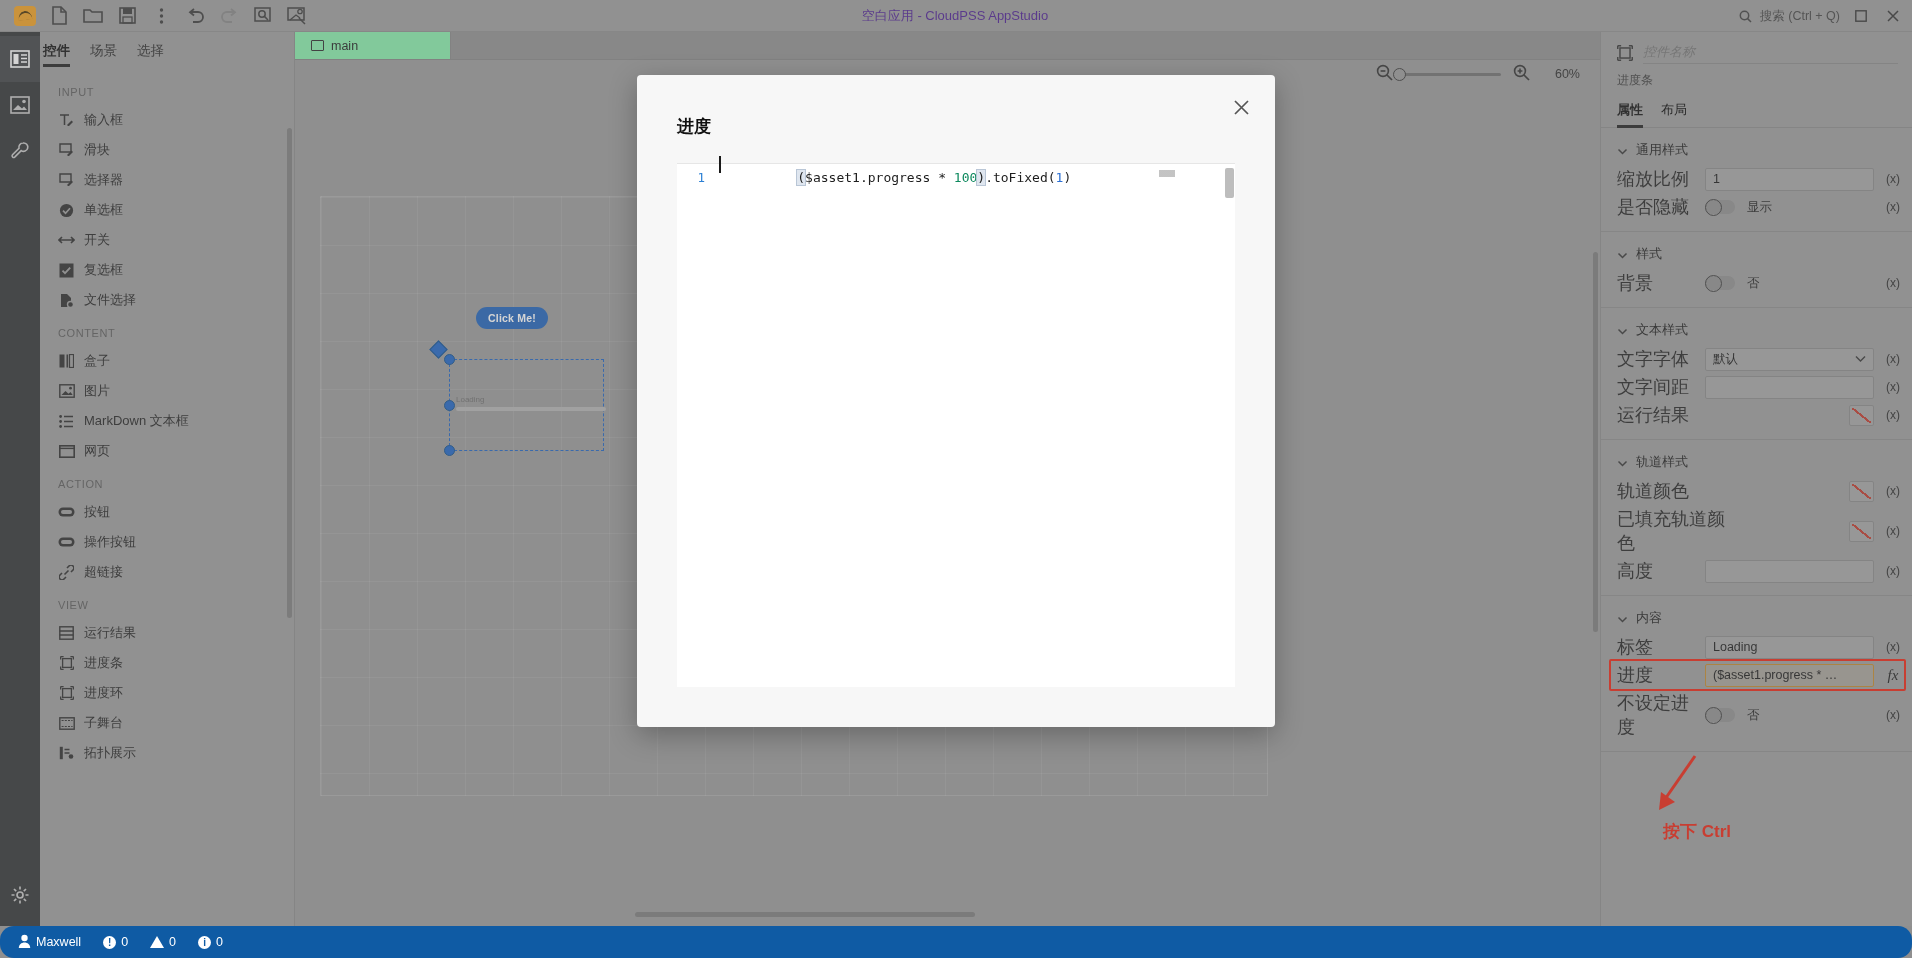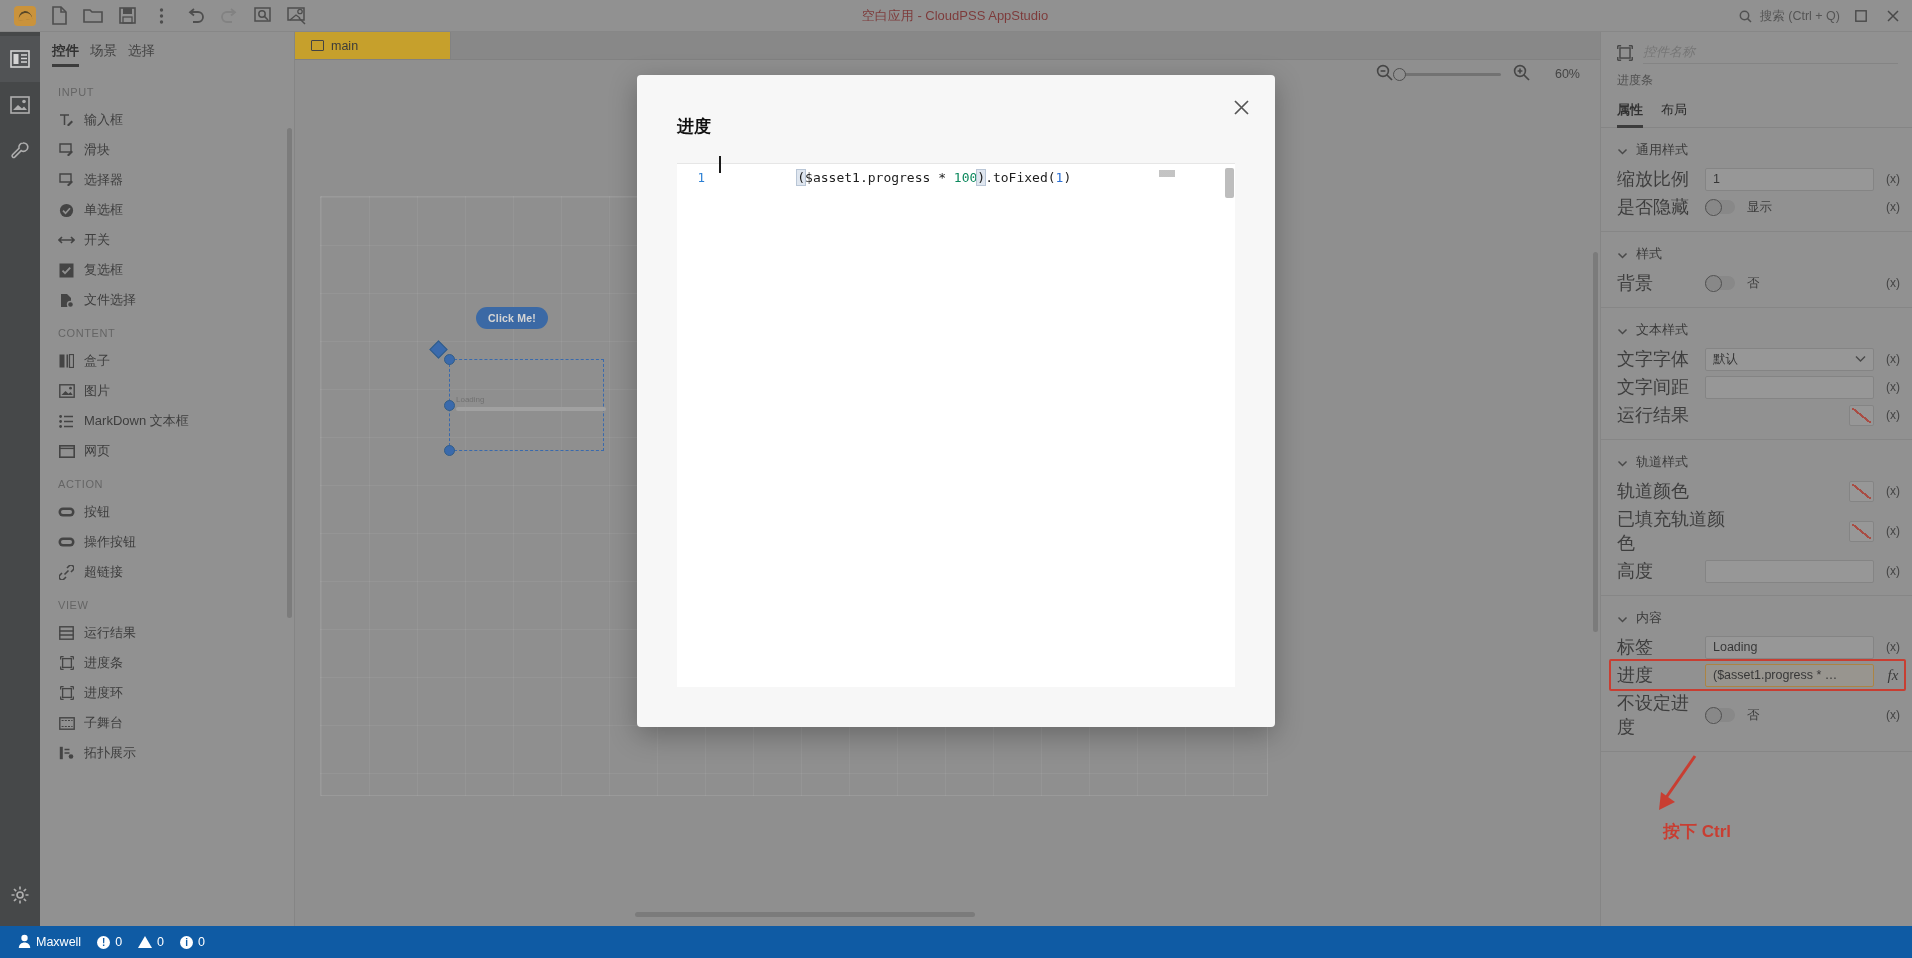--- a/index.html
+++ b/index.html
@@ -27,21 +27,21 @@
     width: 22px; height: 20px; background: #f0a020; border-radius: 4px;
     position: relative; display: flex; align-items: center; justify-content: center;
   }
   .logo-shape::after {
     content: ""; position: absolute; width: 14px; height: 7px;
     border-top: 2px solid #4a3000; border-radius: 50% 50% 0 0 / 100% 100% 0 0;
     transform: rotate(-8deg);
   }
   .tb-title {
     position: absolute; left: 0; right: 12px; text-align: center;
-    font-size: 13px; color: #7f1d1d; pointer-events: none; margin-left: 10px;
+    font-size: 13px; color: #4c1d95; pointer-events: none; margin-left: 10px;
   }
   .tb-right {
     position: absolute; right: 8px; top: 0; height: 32px;
     display: flex; align-items: center; gap: 10px;
   }
   .tb-search {
     display: flex; align-items: center; gap: 8px;
     font-size: 12.5px; color: #444;
   }
   .win-ctl { width: 22px; height: 22px; display:flex; align-items:center; justify-content:center; color:#333; }
@@ -59,21 +59,21 @@
   .rail-item.active { background: #3e4144; color: #fff; }
   .rail-bottom { margin-top: auto; margin-bottom: 8px; }
 
   
   .palette {
     position: absolute; top: 32px; left: 40px; width: 255px; height: 894px;
     background: #9d9d9d; border-right: 1px solid #8b8b8b;
     display: flex; flex-direction: column;
   }
   .palette-tabs {
-    display: flex; gap: 11px; padding: 10px 16px 0 12px; height: 36px;
+    display: flex; gap: 20px; padding: 10px 16px 0 3px; height: 36px;
     align-items: flex-start;
   }
   .palette-tab {
     font-size: 13.5px; color: #2b2b2b; padding-bottom: 7px; position: relative;
   }
   .palette-tab.active { color: #111; font-weight: bold; }
   .palette-tab.active::after {
     content: ""; position: absolute; left: 0; right: 0; bottom: 0;
     height: 3px; background: #1f1f1f;
   }
@@ -99,21 +99,21 @@
   .canvas-wrap {
     position: absolute; top: 32px; left: 295px; right: 312px; height: 894px;
     background: #9a9a9a; display: flex; flex-direction: column;
   }
   .tabstrip {
     height: 28px; background: #8f8f8f; display: flex; align-items: stretch;
     border-bottom: 1px solid #858585;
   }
   .doc-tab {
     display: flex; align-items: center; gap: 7px; padding: 0 16px;
-    background: #eab308; font-size: 12.5px; color: #1c1c1c;
+    background: #86efac; font-size: 12.5px; color: #1c1c1c;
     border-right: 1px solid #878787; min-width: 156px;
   }
   .doc-tab .sq {
     width: 13px; height: 11px; border: 1.6px solid #2a2a2a; border-radius: 1px;
   }
   .canvas-toolbar {
     height: 28px; display: flex; align-items: center; justify-content: flex-end;
     gap: 12px; padding-right: 20px; color: #2a2a2a; font-size: 12.5px;
     background: #9a9a9a;
   }
@@ -298,21 +298,21 @@
     background: #bdbdbd; border-radius: 2px;
   }
   .ed-caret {
     position: absolute; left: 0; top: 1px; width: 1.5px; height: 17px; background: #1a1a1a;
   }
 
   
   .statusbar {
     position: absolute; bottom: 0; left: 0; width: 1912px; height: 32px;
     background: #0f5ba4; display: flex; align-items: center;
-    color: #fff; font-size: 12.5px; padding-left: 10px;
+    color: #fff; font-size: 12.5px; gap: 6px; padding-left: 10px; border-radius: 14px;
   }
   .st-item { display: flex; align-items: center; gap: 5px; padding: 0 8px; }
   .st-badge-ic {
     width: 13px; height: 13px; border-radius: 50%; background: #fff; color: #0f5ba4;
     font-size: 10px; font-weight: bold; display: flex; align-items: center; justify-content: center;
   }
   .tri-ic {
     width: 0; height: 0; border-left: 7px solid transparent;
     border-right: 7px solid transparent; border-bottom: 12px solid #fff;
     position: relative;

